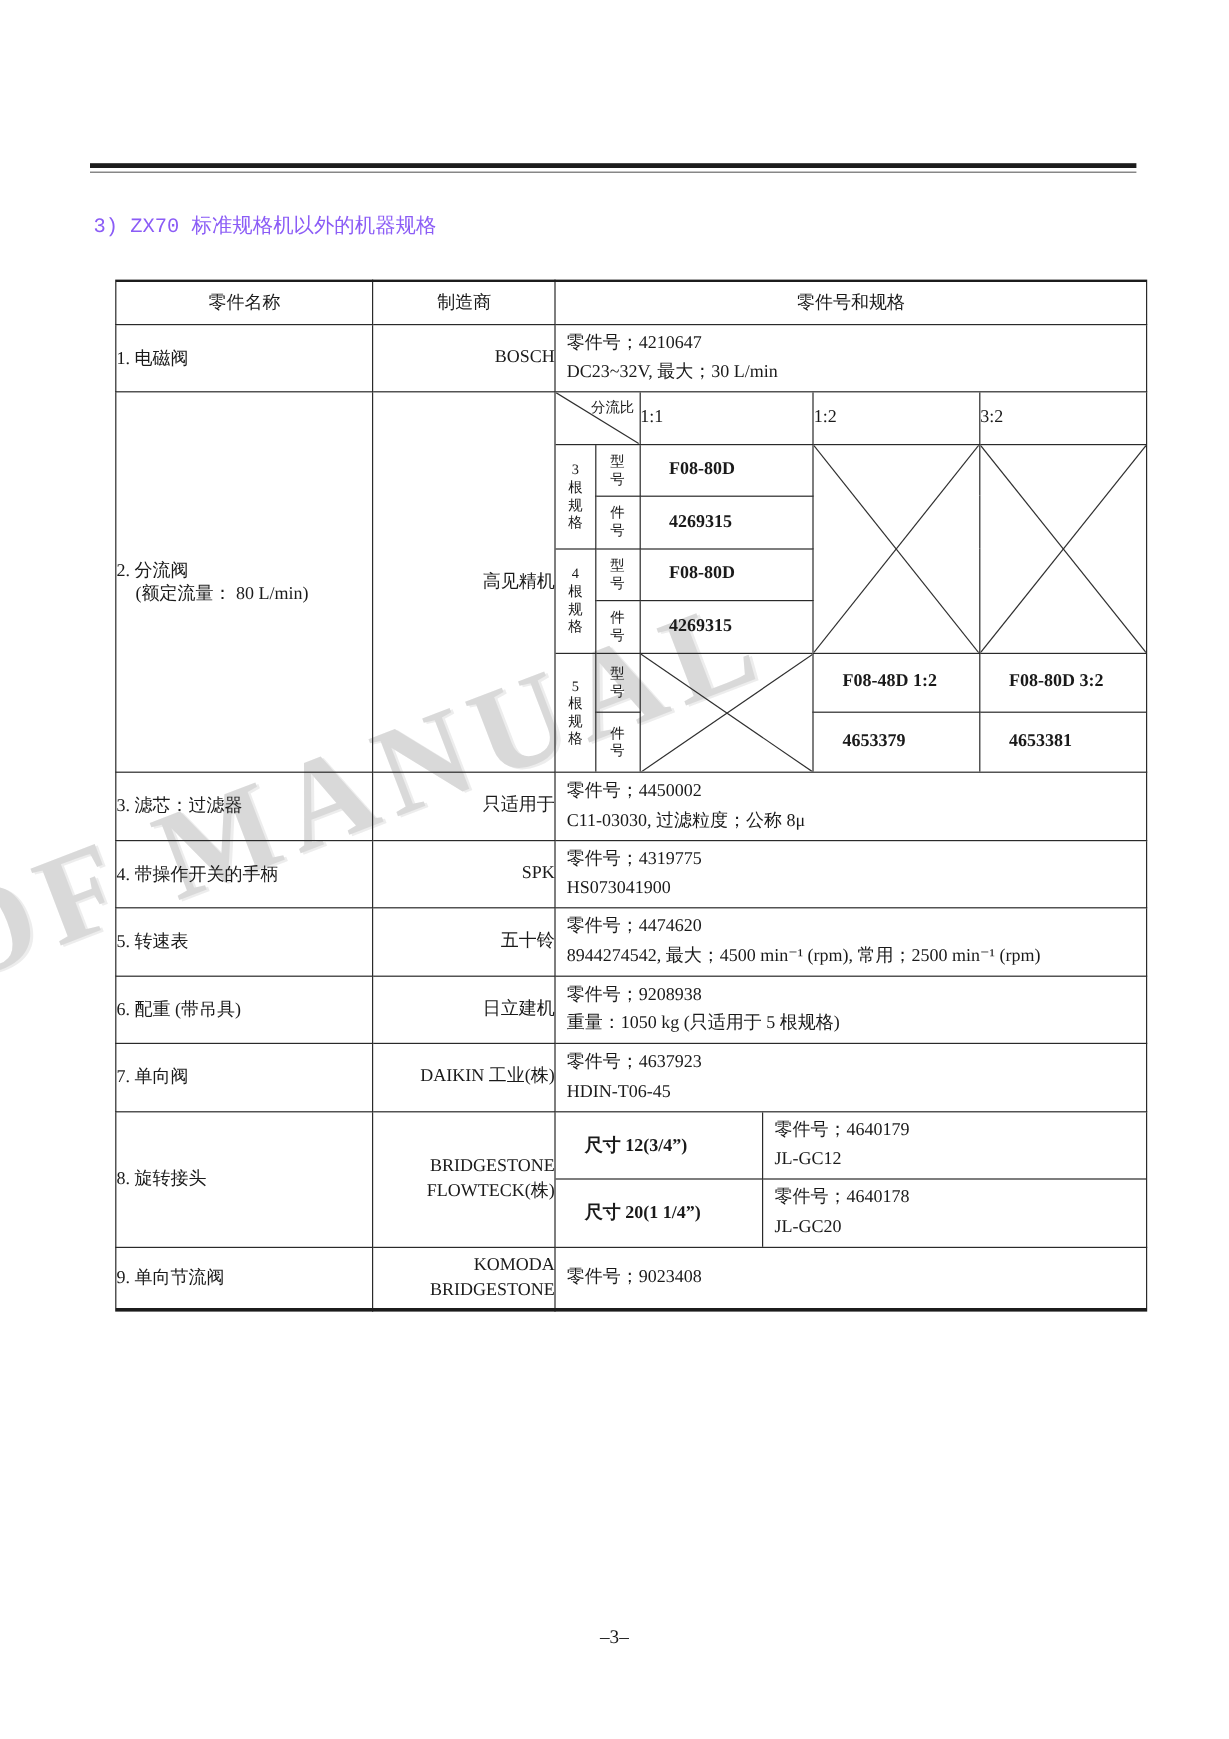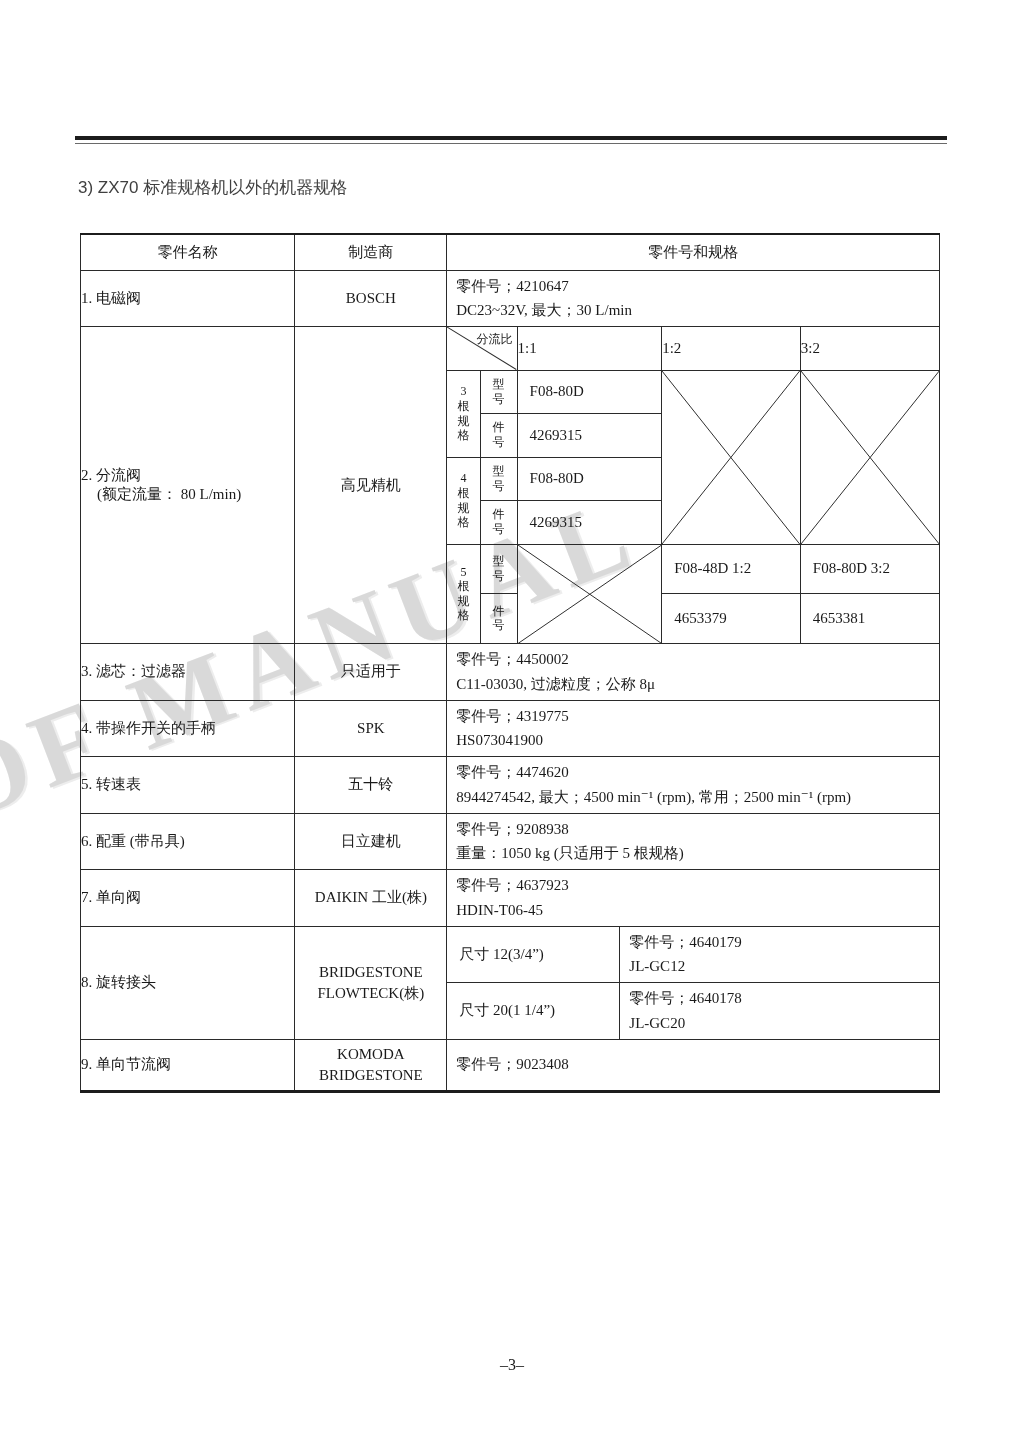--- a/index.html
+++ b/index.html
@@ -4,56 +4,56 @@
 <style>
   * { margin:0; padding:0; box-sizing:border-box; }
   html,body { background:#ffffff; }
   body {
     width:1024px; height:1449px; position:relative; overflow:hidden;
     font-family:"Liberation Serif","DejaVu Serif",serif; color:#1a1a1a;
   }
   .rule-thick { position:absolute; left:75px; top:136px; width:872px; height:4px; background:#1c1c1c; }
   .rule-thin  { position:absolute; left:75px; top:143px; width:872px; height:1px; background:#6a6a6a; }
   .title {
-    position:absolute; left:78px; top:176px; font-size:17px; color:#404040;
-    font-family:Liberation Sans, sans-serif;
+    position:absolute; left:78px; top:176px; font-size:17px; color:#8b5cf6;
+    font-family:Liberation Mono, monospace;
   }
   .watermark {
     position:absolute; left:-50px; top:728px; z-index:0;
     transform:rotate(-21deg); transform-origin:0 50%;
     font-size:105px; font-weight:bold; letter-spacing:10px; white-space:nowrap;
     color:#b5b5b5; opacity:0.5; font-family:"Liberation Serif","DejaVu Serif",serif;
     text-shadow:2px 2px 0 #dcdcdc;
   }
-  .table-wrap { position:absolute; left:80px; top:233px; z-index:1; }
+  .table-wrap { position:absolute; left:96px; top:233px; z-index:1; }
   table { border-collapse:collapse; }
   table.main {
     width:860px;
     border-top:2px solid #1c1c1c; border-bottom:3px solid #1c1c1c;
     border-left:1px solid #2a2a2a; border-right:1px solid #2a2a2a;
   }
   table.main > tbody > tr > td {
     border:1px solid #2a2a2a; font-size:15px; vertical-align:middle; background:transparent;
   }
   tr.hdr td { text-align:center; height:36px; }
   td.name { }
   td.name .name-sub { padding-left:16px; }
-  td.maker { text-align:center; line-height:1.4; }
+  td.maker { text-align:right; line-height:1.4; }
   td.spec { padding:3px 9px; }
   .spec-line { line-height:1.65; white-space:nowrap; }
   td.nest-cell { padding:0; vertical-align:top; }
   table.nest { width:100%; height:100%; }
   table.nest td {
     border-right:1px solid #2a2a2a; border-bottom:1px solid #2a2a2a;
     font-size:15px; vertical-align:middle;
   }
   table.nest td.nr { border-right:none; }
   table.nest td.nb { border-bottom:none; }
   .ratio { text-align:left; }
-  .val { padding-left:12px; }
+  .val { padding-left:24px;font-weight:bold; }
   .vtext { width:1.05em; margin:0 auto; word-break:break-all; line-height:1.22; text-align:center; font-size:12px; }
   td.corner { position:relative; padding:0; }
   .corner-label { position:absolute; top:4px; right:4px; font-size:12px; }
   td.xcell { position:relative; padding:0; }
   svg.diag { position:absolute; left:0; top:0; width:100%; height:100%; display:block; }
   svg.diag line { stroke:#2f2f2f; stroke-width:1; vector-effect:non-scaling-stroke; }
   .page-num { position:absolute; top:1356px; left:0; width:1024px; text-align:center; font-size:16px; z-index:1; }
 </style>
 </head>
 <body>

